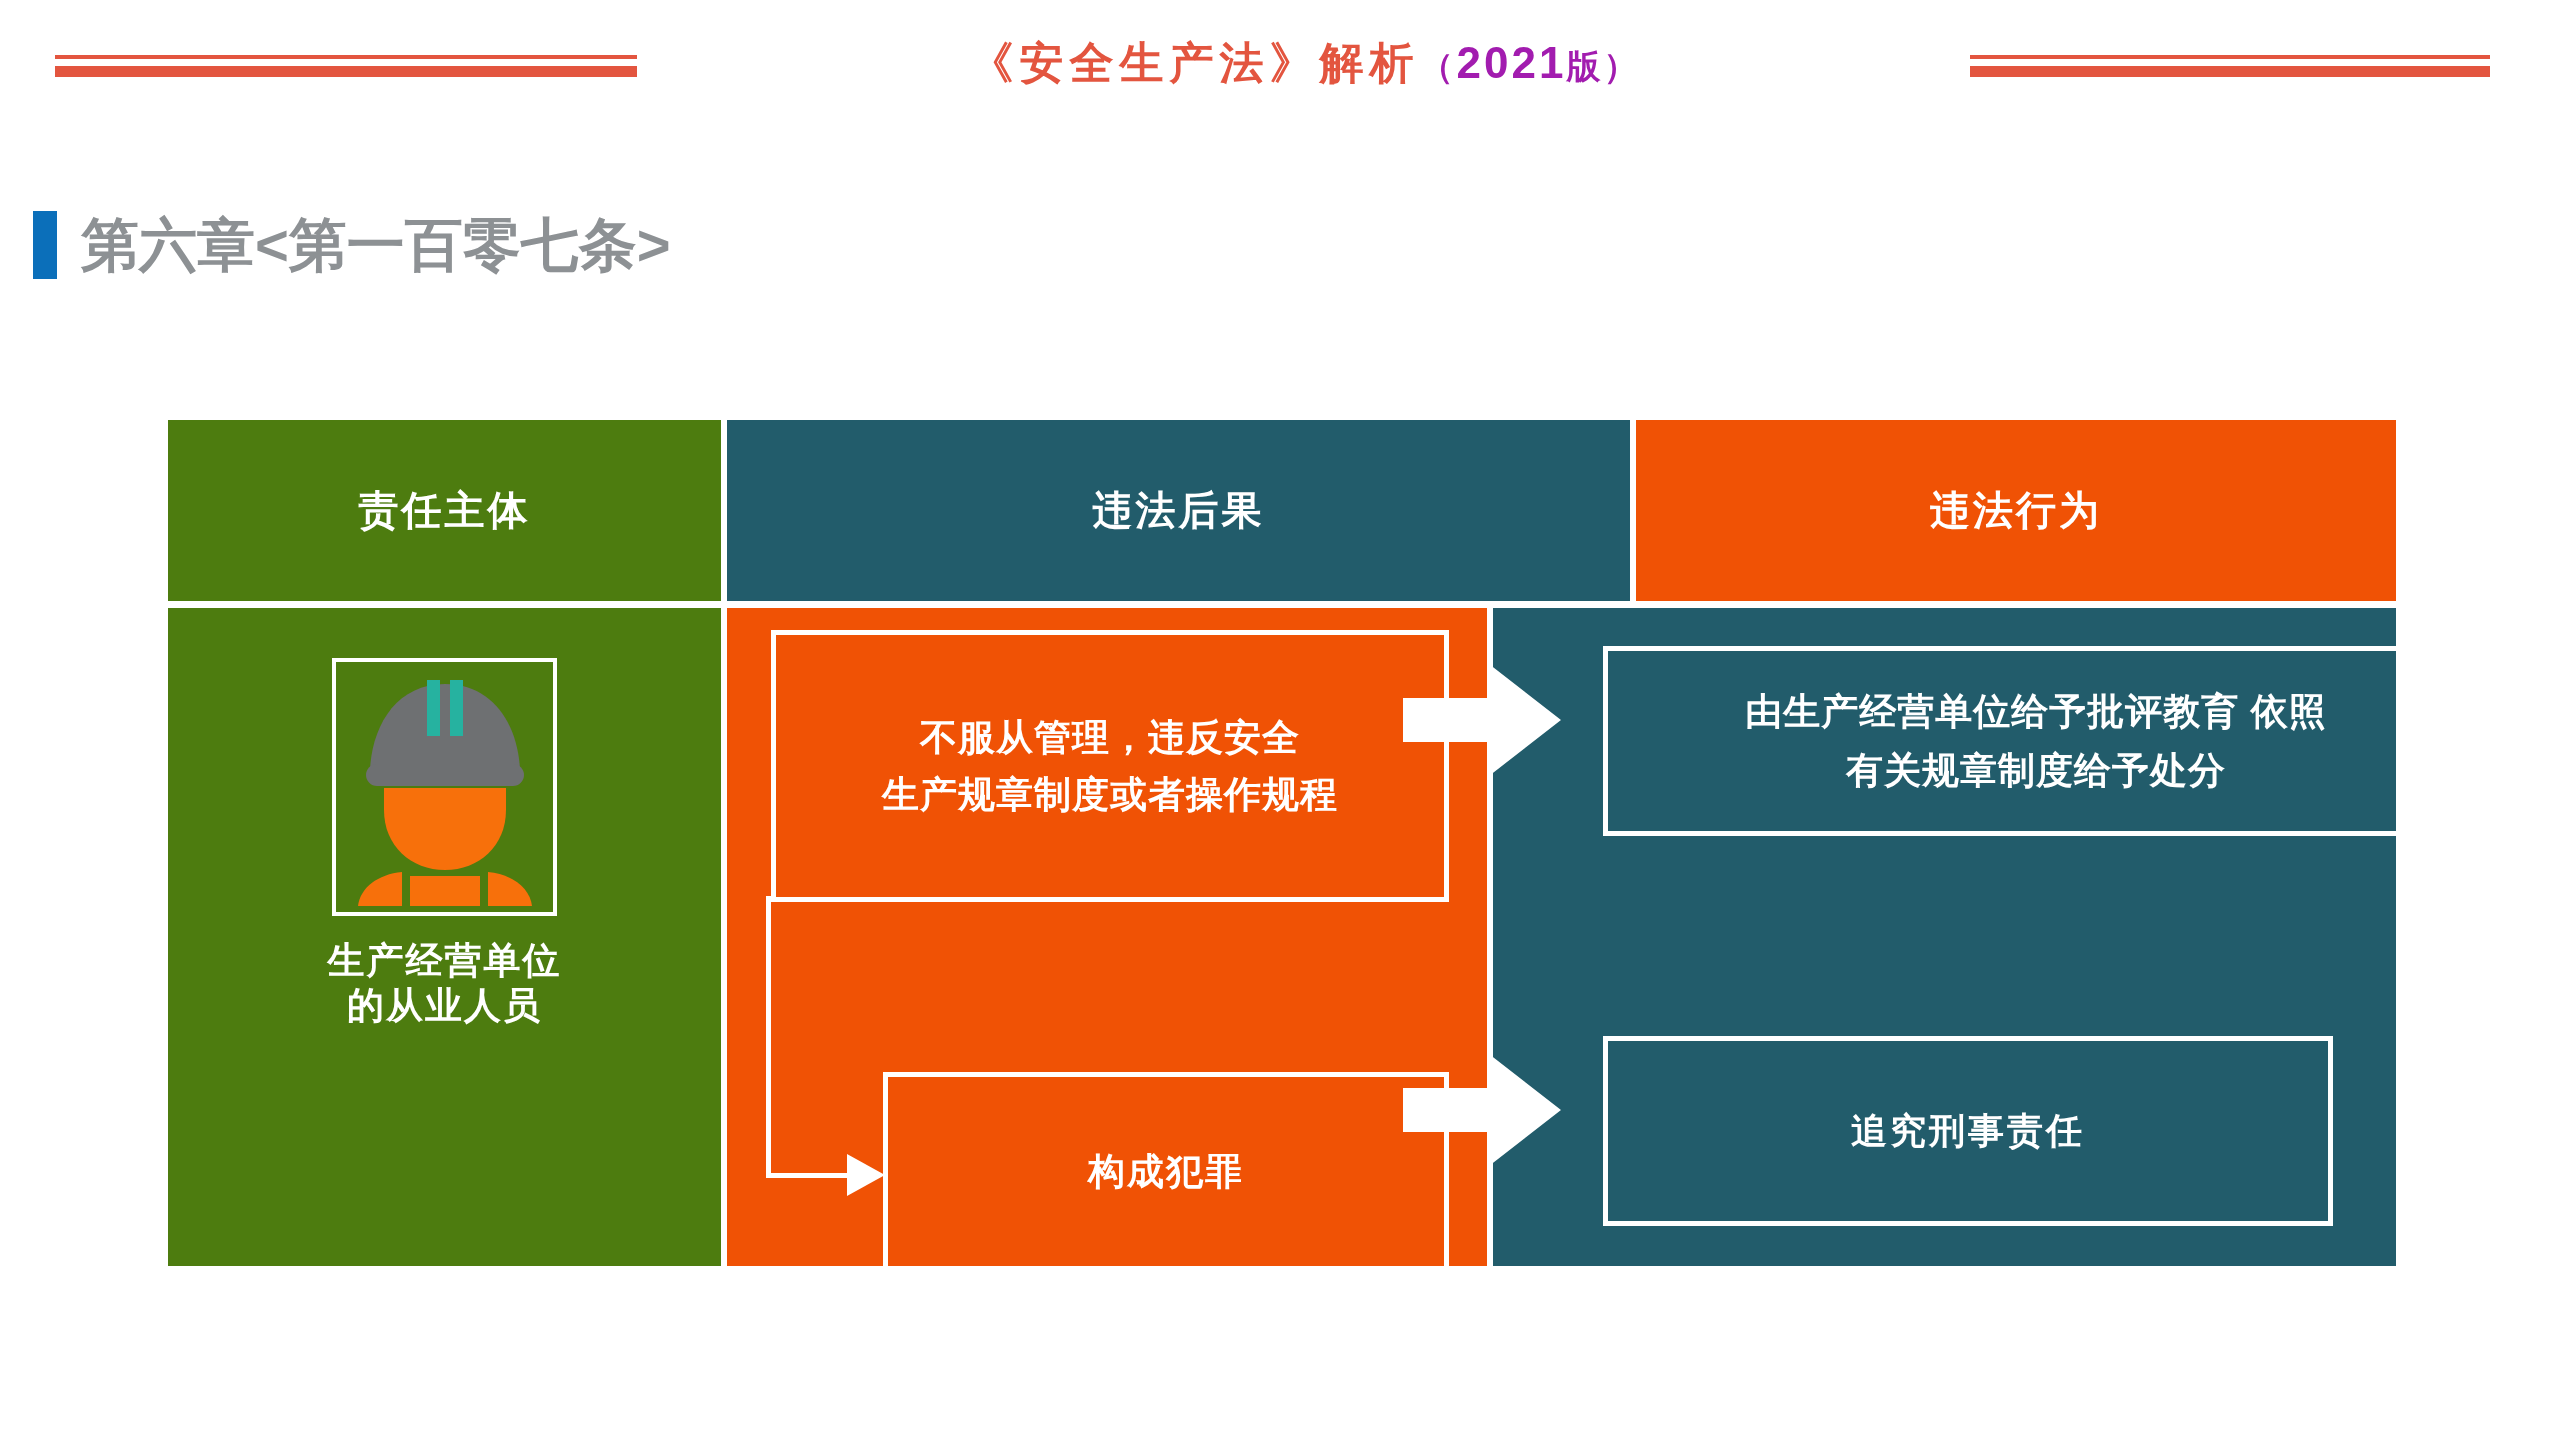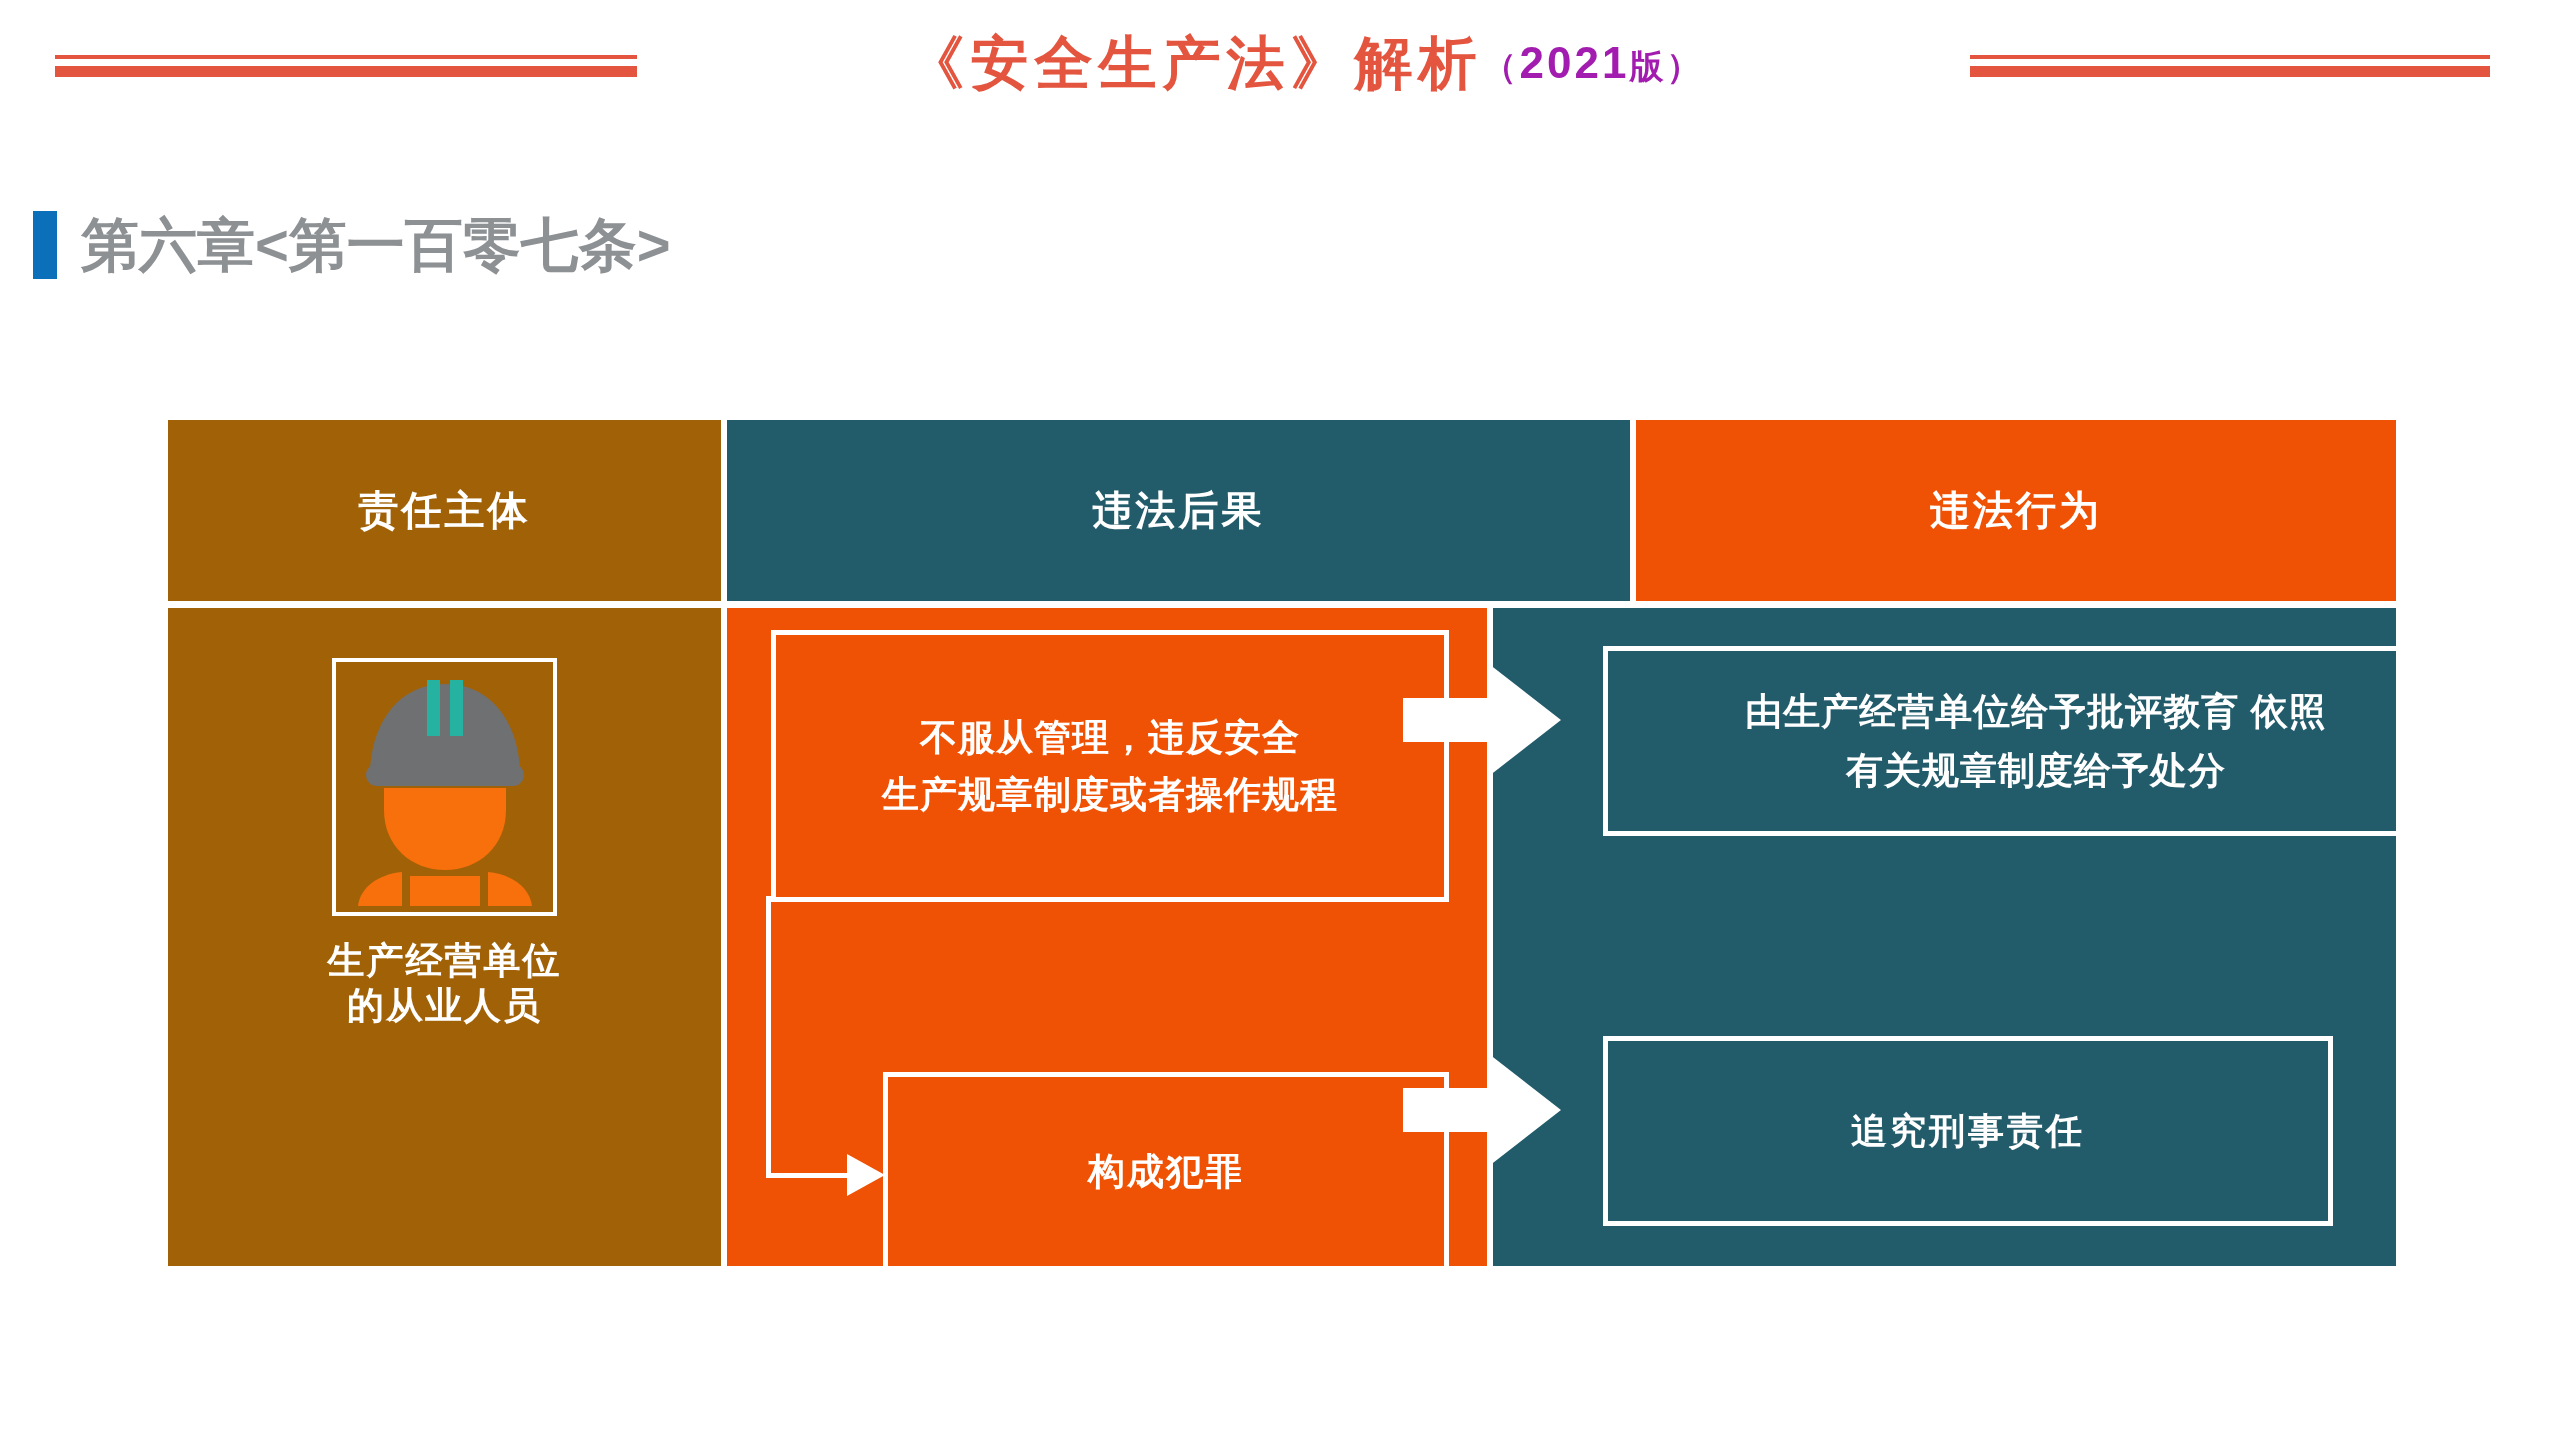--- a/index.html
+++ b/index.html
@@ -20,21 +20,21 @@
   #rule-left-thick{left:55px;top:66px;width:582px;}
   #rule-right-thin{left:1970px;top:55px;width:520px;}
   #rule-right-thick{left:1970px;top:66px;width:520px;}
 
   #title-text{
     position:absolute;left:640px;top:8px;width:1330px;height:110px;
     display:flex;align-items:center;justify-content:center;
     white-space:nowrap;
   }
   #title-main{
-    font-size:58px;font-weight:bold;color:#E3553F;letter-spacing:6px;
+    font-size:44px;font-weight:bold;color:#E3553F;letter-spacing:6px;
     line-height:1;
   }
   #title-sub{
     font-size:44px;font-weight:bold;color:#a21caf;letter-spacing:3px;
     line-height:1;margin-left:0;
   }
   #title-sub .small{font-size:34px;}
 
   
   #section-heading{
@@ -58,21 +58,21 @@
     display:flex;
   }
   #matrix-body{
     position:absolute;left:0;top:188px;width:2228px;height:658px;
     display:flex;
   }
   .col-subject{width:553px;flex:0 0 553px;}
   .col-act{width:760px;flex:0 0 760px;margin-left:6px;}
   .col-result{width:903px;flex:0 0 903px;margin-left:6px;}
 
-  .bg-teal{background:#a16207;}
+  .bg-teal{background:#4d7c0f;}
   .bg-orange{background:#F05205;}
   .bg-dark{background:#225C6B;}
 
   .hdr-cell{
     display:flex;align-items:center;justify-content:center;
     color:#ffffff;font-size:40px;font-weight:bold;letter-spacing:3px;
   }
 
   
   #subject-cell{

